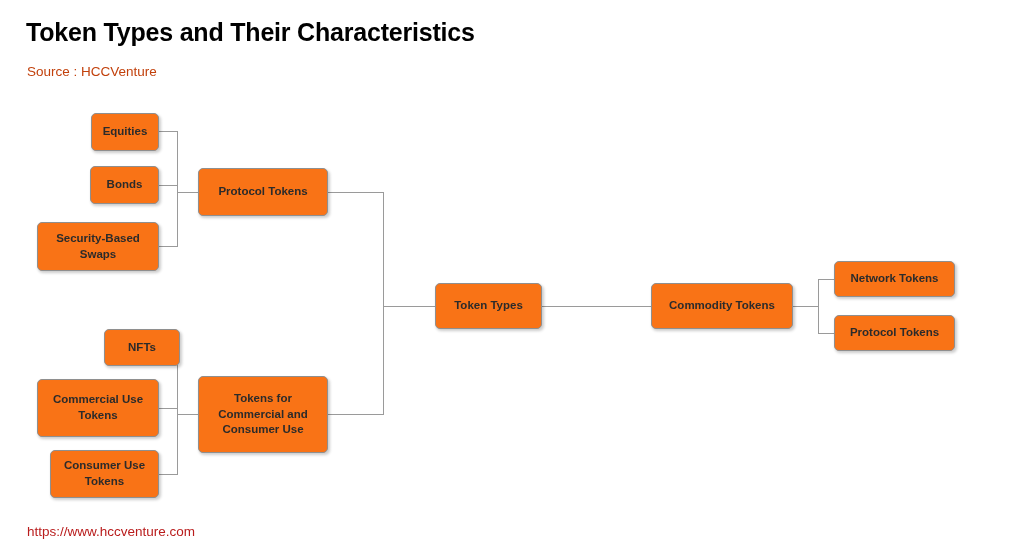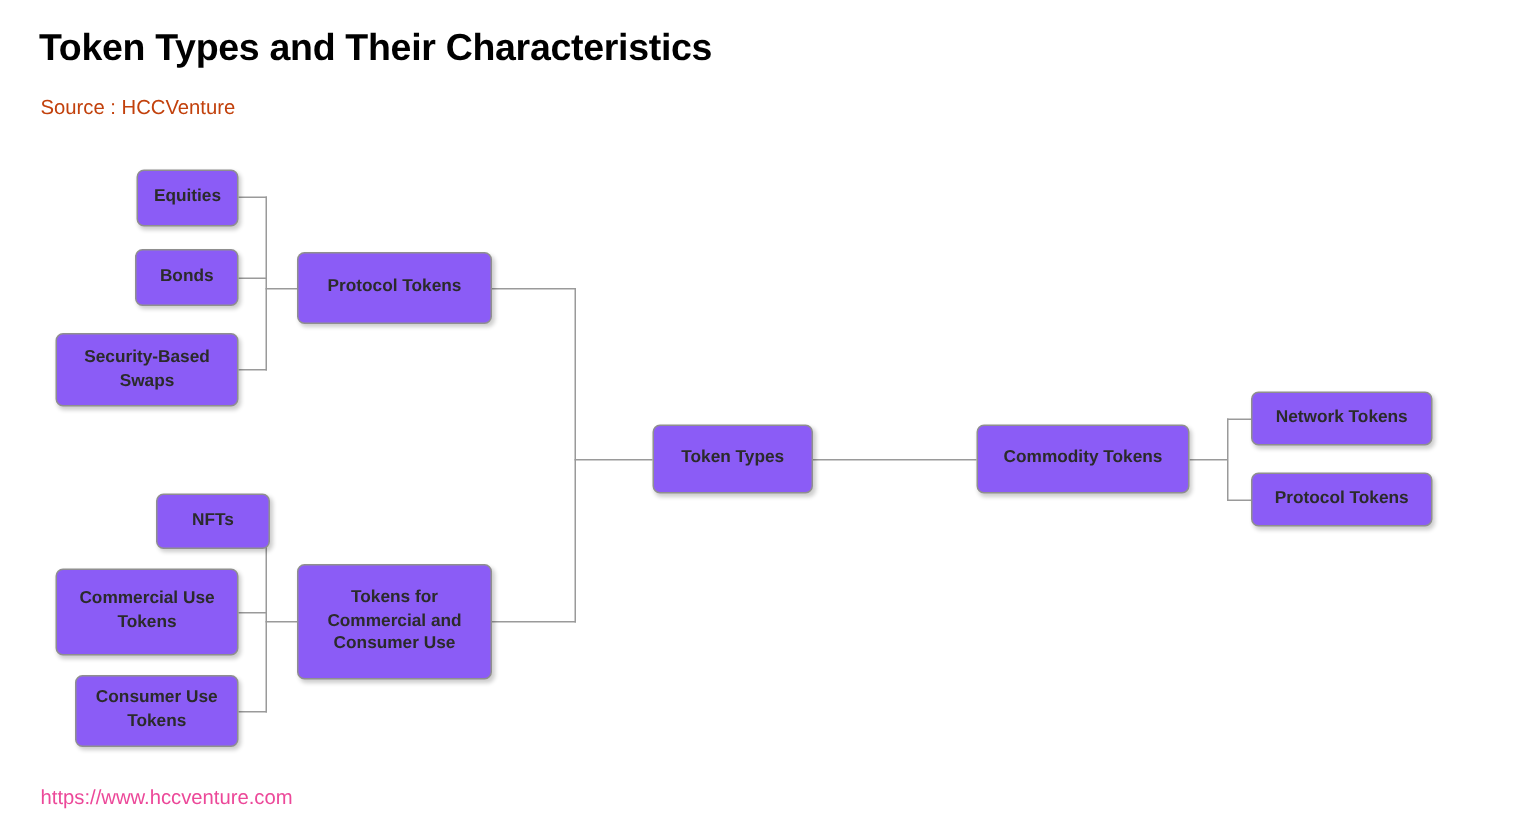--- a/index.html
+++ b/index.html
@@ -41,29 +41,29 @@
     font-weight: normal;
     color: #c2410c;
     white-space: nowrap;
     margin-top: 11px;
   }
   #footer-url {
     position: absolute;
     left: 27px;
     top: 524px;
     font-size: 13.5px;
-    color: #ec4899;
+    color: #b91c1c;
     white-space: nowrap;
   }
 
   
   .node {
     position: absolute;
     box-sizing: border-box;
-    background: #8b5cf6;
+    background: #f97316;
     border: 1px solid #8f8f8f;
     border-radius: 5px;
     box-shadow: 1.5px 2px 3px rgba(0,0,0,0.20);
     display: flex;
     align-items: center;
     justify-content: center;
     text-align: center;
     color: #2b2b2b;
     font-size: 11.5px;
     font-weight: bold;

